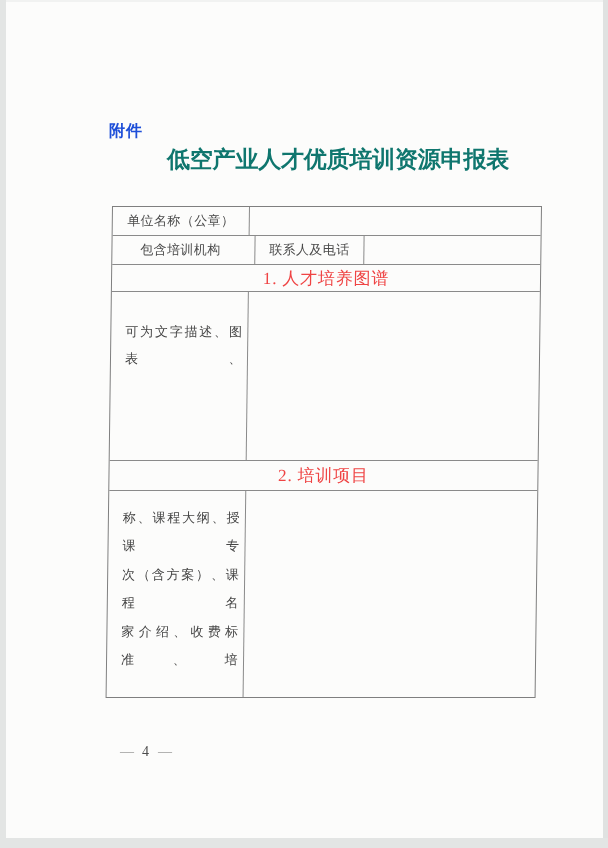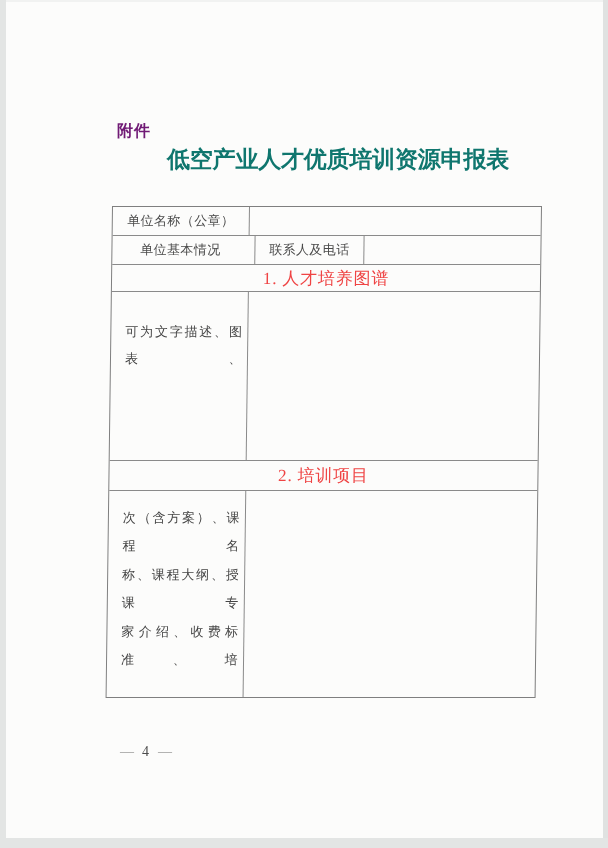--- a/index.html
+++ b/index.html
@@ -20,23 +20,22 @@
   .scan-edge.left   { left: 0; top: 0; width: 6px; height: 848px; }
   .scan-edge.right  { right: 0; top: 0; width: 5px; height: 848px; background: #e0e2e1; }
   .scan-edge.bottom { left: 0; top: 838px; width: 608px; height: 10px; }
   .scan-edge.top    { left: 0; top: 0; width: 608px; height: 2px; background: #f1f2f1; }
 
   .attachment-label {
     position: absolute;
     left: 109px; top: 121px;
     font-size: 16px;
     font-weight: bold;
-    color: #701a75;
+    color: #1d4ed8;
     letter-spacing: 1px;
-    margin-left: 8px;
   }
 
   .doc-title {
     position: absolute;
     left: 165px; top: 144px;
     width: 346px;
     text-align: center;
     font-size: 23px;
     font-weight: bold;
     color: #0f766e;
@@ -140,21 +139,21 @@
   <div class="doc-title">低空产业人才优质培训资源申报表</div>
 
   <div class="form-table">
 
     <div class="trow r1">
       <div class="tcell c-label">单位名称（公章）</div>
       <div class="tcell c-rest"></div>
     </div>
 
     <div class="trow r2">
-      <div class="tcell c-label">单位基本情况</div>
+      <div class="tcell c-label">包含培训机构</div>
       <div class="tcell c-contact">联系人及电话</div>
       <div class="tcell c-small"></div>
     </div>
 
     <div class="trow r3">
       <div class="tcell c-rest">
         <div class="section-heading">1. 人才培养图谱</div>
       </div>
     </div>
 
@@ -166,22 +165,22 @@
     </div>
 
     <div class="trow r5">
       <div class="tcell c-rest">
         <div class="section-heading">2. 培训项目</div>
       </div>
     </div>
 
     <div class="trow r6">
       <div class="tcell c-label note-cell-2">
+        <div class="note-line">称、课程大纲、授课专</div>
         <div class="note-line">次（含方案）、课程名</div>
-        <div class="note-line">称、课程大纲、授课专</div>
         <div class="note-line">家介绍、收费标准、培</div>
 
       </div>
       <div class="tcell c-rest"></div>
     </div>
 
   </div>
 
   <div class="page-footer">
     <span class="footer-dash">—</span>

